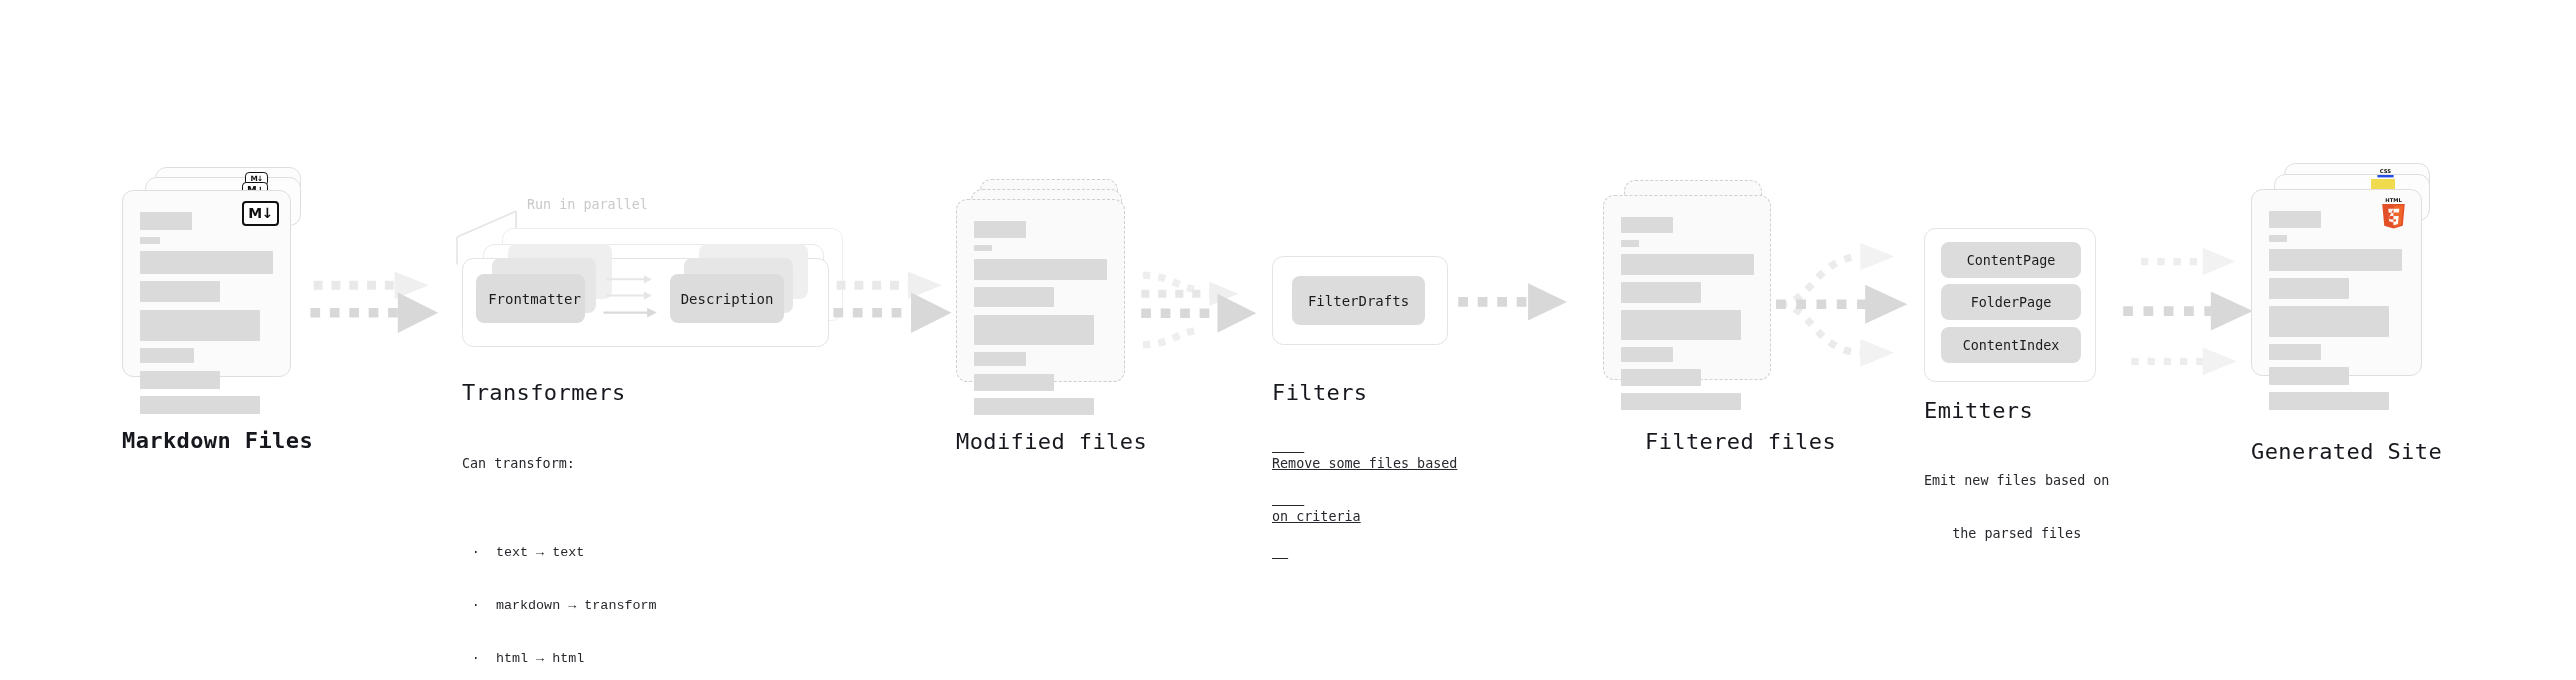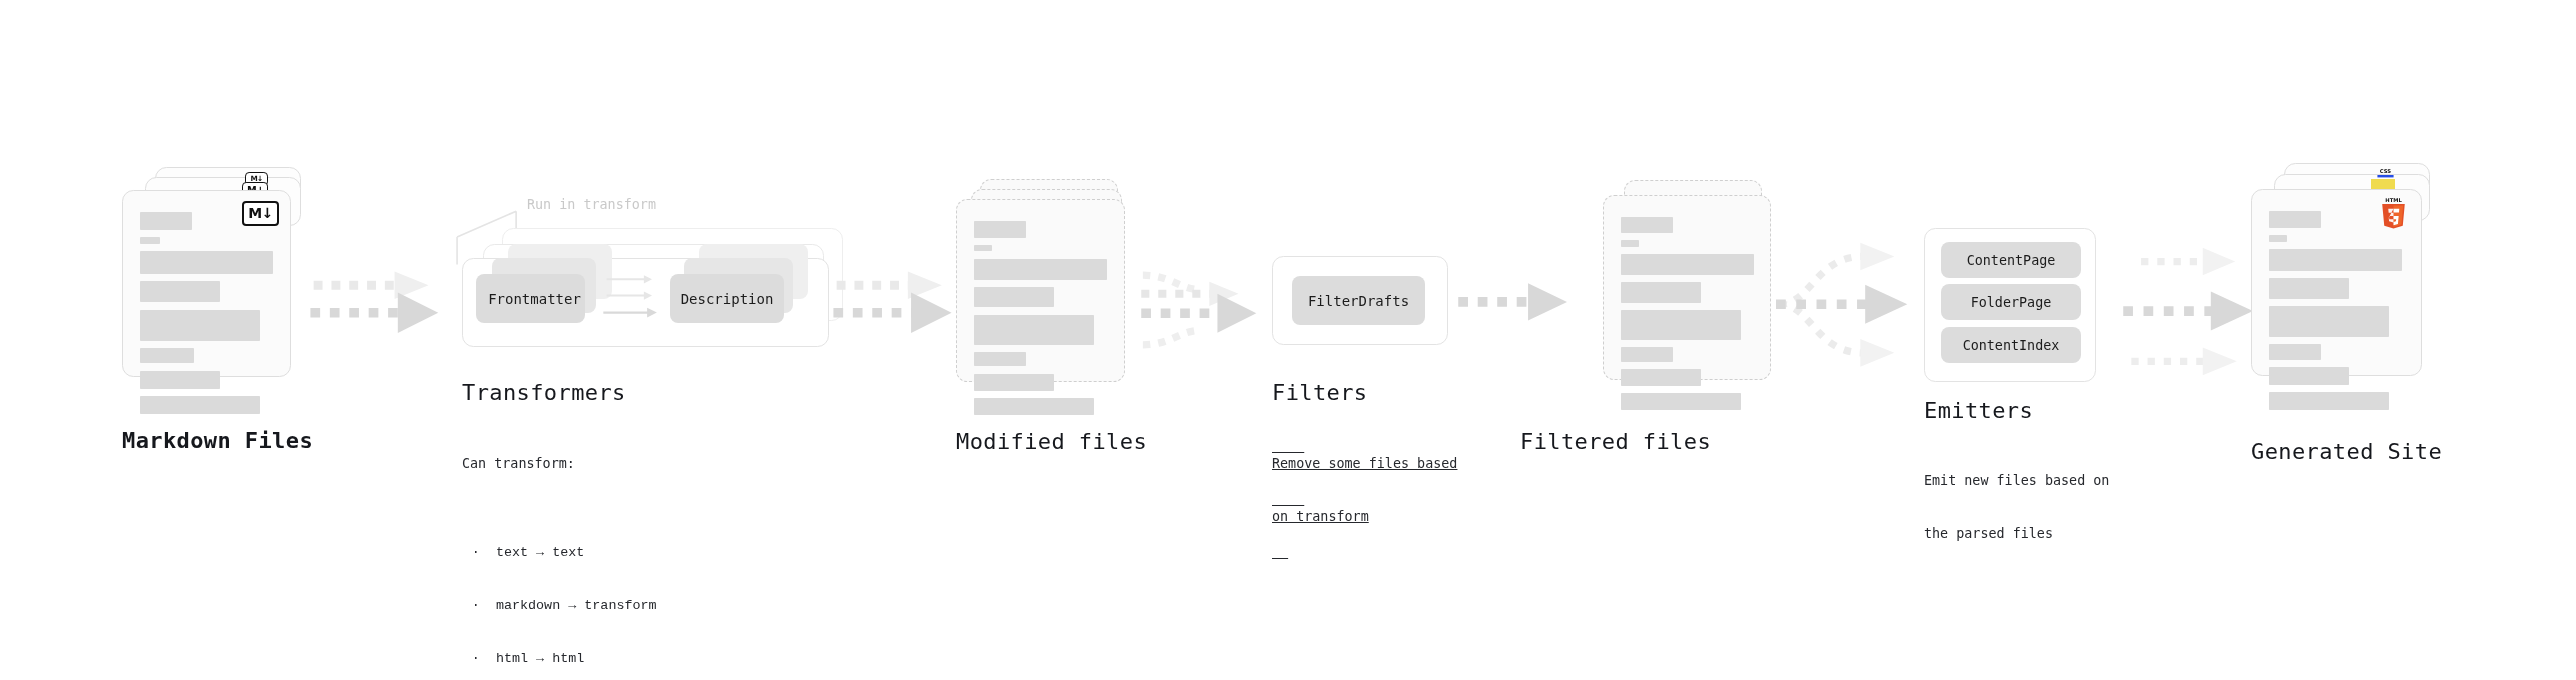--- a/index.html
+++ b/index.html
@@ -178,21 +178,21 @@
     <polygon points="108,8 150,25 108,42" fill="#efefef"></polygon>
     <g stroke="#d8d8d8" stroke-width="12" stroke-linecap="butt" stroke-dasharray="12 12" fill="none">
       <line x1="4" y1="59" x2="118" y2="59"></line>
     </g>
     <polygon points="112,34 162,59 112,84" fill="#d8d8d8"></polygon>
   </svg>
 
   <svg class="abs" style="left:455px; top:195px;" width="98" height="89" viewBox="0 0 120 110">
     <path d="M2 86 L2 52 M2 52 L75 20 M75 20 L75 52" stroke="#e4e4e4" stroke-width="2" fill="none"></path>
   </svg>
-  <div class="note nosel" style="left:527px; top:197px;">Run in transform</div>
+  <div class="note nosel" style="left:527px; top:197px;">Run in parallel</div>
 
   <div class="groupbox" style="left:502px; top:228px; width:341px; height:93px; border-color:#eeeeee;"></div>
   <div class="groupbox" style="left:483px; top:244px; width:341px; height:93px; border-color:#e9e9e9;"></div>
 
   <div class="groupbox" style="left:462px; top:258px; width:367px; height:89px;">
   </div>
 
   <div class="pill ghost2 nosel" style="left:508px; top:244px; width:104px; height:55px;"></div>
   <div class="pill ghost1 nosel" style="left:492px; top:258px; width:104px; height:55px;"></div>
   <div class="pill ghost2 nosel" style="left:699px; top:244px; width:109px; height:55px;"></div>
@@ -275,21 +275,21 @@
   </svg>
 
   <div class="groupbox" style="left:1272px; top:256px; width:176px; height:89px;"></div>
   <div class="pill nosel" style="left:1292px; top:276px; width:133px; height:49px;">
     <span>FilterDrafts</span>
   </div>
 
   <div class="title" style="left:1272px; top:380px;">Filters</div>
   <div class="subtitle" style="left:1272px; top:420px;text-decoration:underline;">
     <div>Remove some files based</div>
-    <div>on transform</div>
+    <div>on criteria</div>
   </div>
 
   <svg class="abs" style="left:1455px; top:280px;" width="138" height="65" viewBox="0 0 170 80">
     <g stroke="#d8d8d8" stroke-width="12" stroke-linecap="butt" stroke-dasharray="12 12" fill="none">
       <line x1="4" y1="27" x2="96" y2="27"></line>
     </g>
     <polygon points="90,4 138,27 90,50" fill="#d8d8d8"></polygon>
   </svg>
 
   <div class="stack" style="left:1603px; top:180px; width:203px; height:211px;">
@@ -301,21 +301,21 @@
         <div class="line" style="width:133px; height:21px;"></div>
         <div class="line" style="width:80px;  height:20.3px;"></div>
         <div class="line" style="width:120px; height:30px;"></div>
         <div class="line" style="width:52px;  height:14.6px;"></div>
         <div class="line" style="width:80px;  height:17px;"></div>
         <div class="line" style="width:120px; height:17px;"></div>
       </div>
     </div>
   </div>
 
-  <div class="title" style="left:1520px; top:429px;text-align:right;">Filtered files</div>
+  <div class="title" style="left:1645px; top:429px;text-align:right;">Filtered files</div>
 
   <svg class="abs" style="left:1776px; top:228px;" width="154" height="146" viewBox="0 0 190 180">
 
     <g stroke="#ebebeb" stroke-width="9" stroke-linecap="butt" stroke-dasharray="9 11" fill="none">
       <path d="M4 94 C 44 94, 48 35, 108 35"></path>
     </g>
     <polygon points="104,18 146,35 104,52" fill="#f2f2f2"></polygon>
 
     <g stroke="#ebebeb" stroke-width="9" stroke-linecap="butt" stroke-dasharray="9 11" fill="none">
       <path d="M4 94 C 44 94, 48 154, 108 154"></path>
@@ -333,21 +333,21 @@
     <span>ContentPage</span>
   </div>
   <div class="pill nosel" style="left:1941px; top:284px; width:140px; height:36px; font-size:13.4px;">
     <span>FolderPage</span>
   </div>
   <div class="pill nosel" style="left:1941px; top:327px; width:140px; height:36px; font-size:13.4px;">
     <span>ContentIndex</span>
   </div>
 
   <div class="title" style="left:1924px; top:398px;">Emitters</div>
-  <div class="subtitle" style="left:1924px; top:437px;">
+  <div class="subtitle" style="left:1924px; top:437px;text-align:center;">
     <div>Emit new files based on</div>
     <div>the parsed files</div>
   </div>
 
   <svg class="abs" style="left:2105px; top:234px;" width="163" height="146" viewBox="0 0 200 180">
     <g stroke="#ededed" stroke-width="9" stroke-linecap="butt" stroke-dasharray="9 11" fill="none">
       <line x1="44" y1="34" x2="124" y2="34"></line>
     </g>
     <polygon points="120,17 160,34 120,51" fill="#f2f2f2"></polygon>
 

